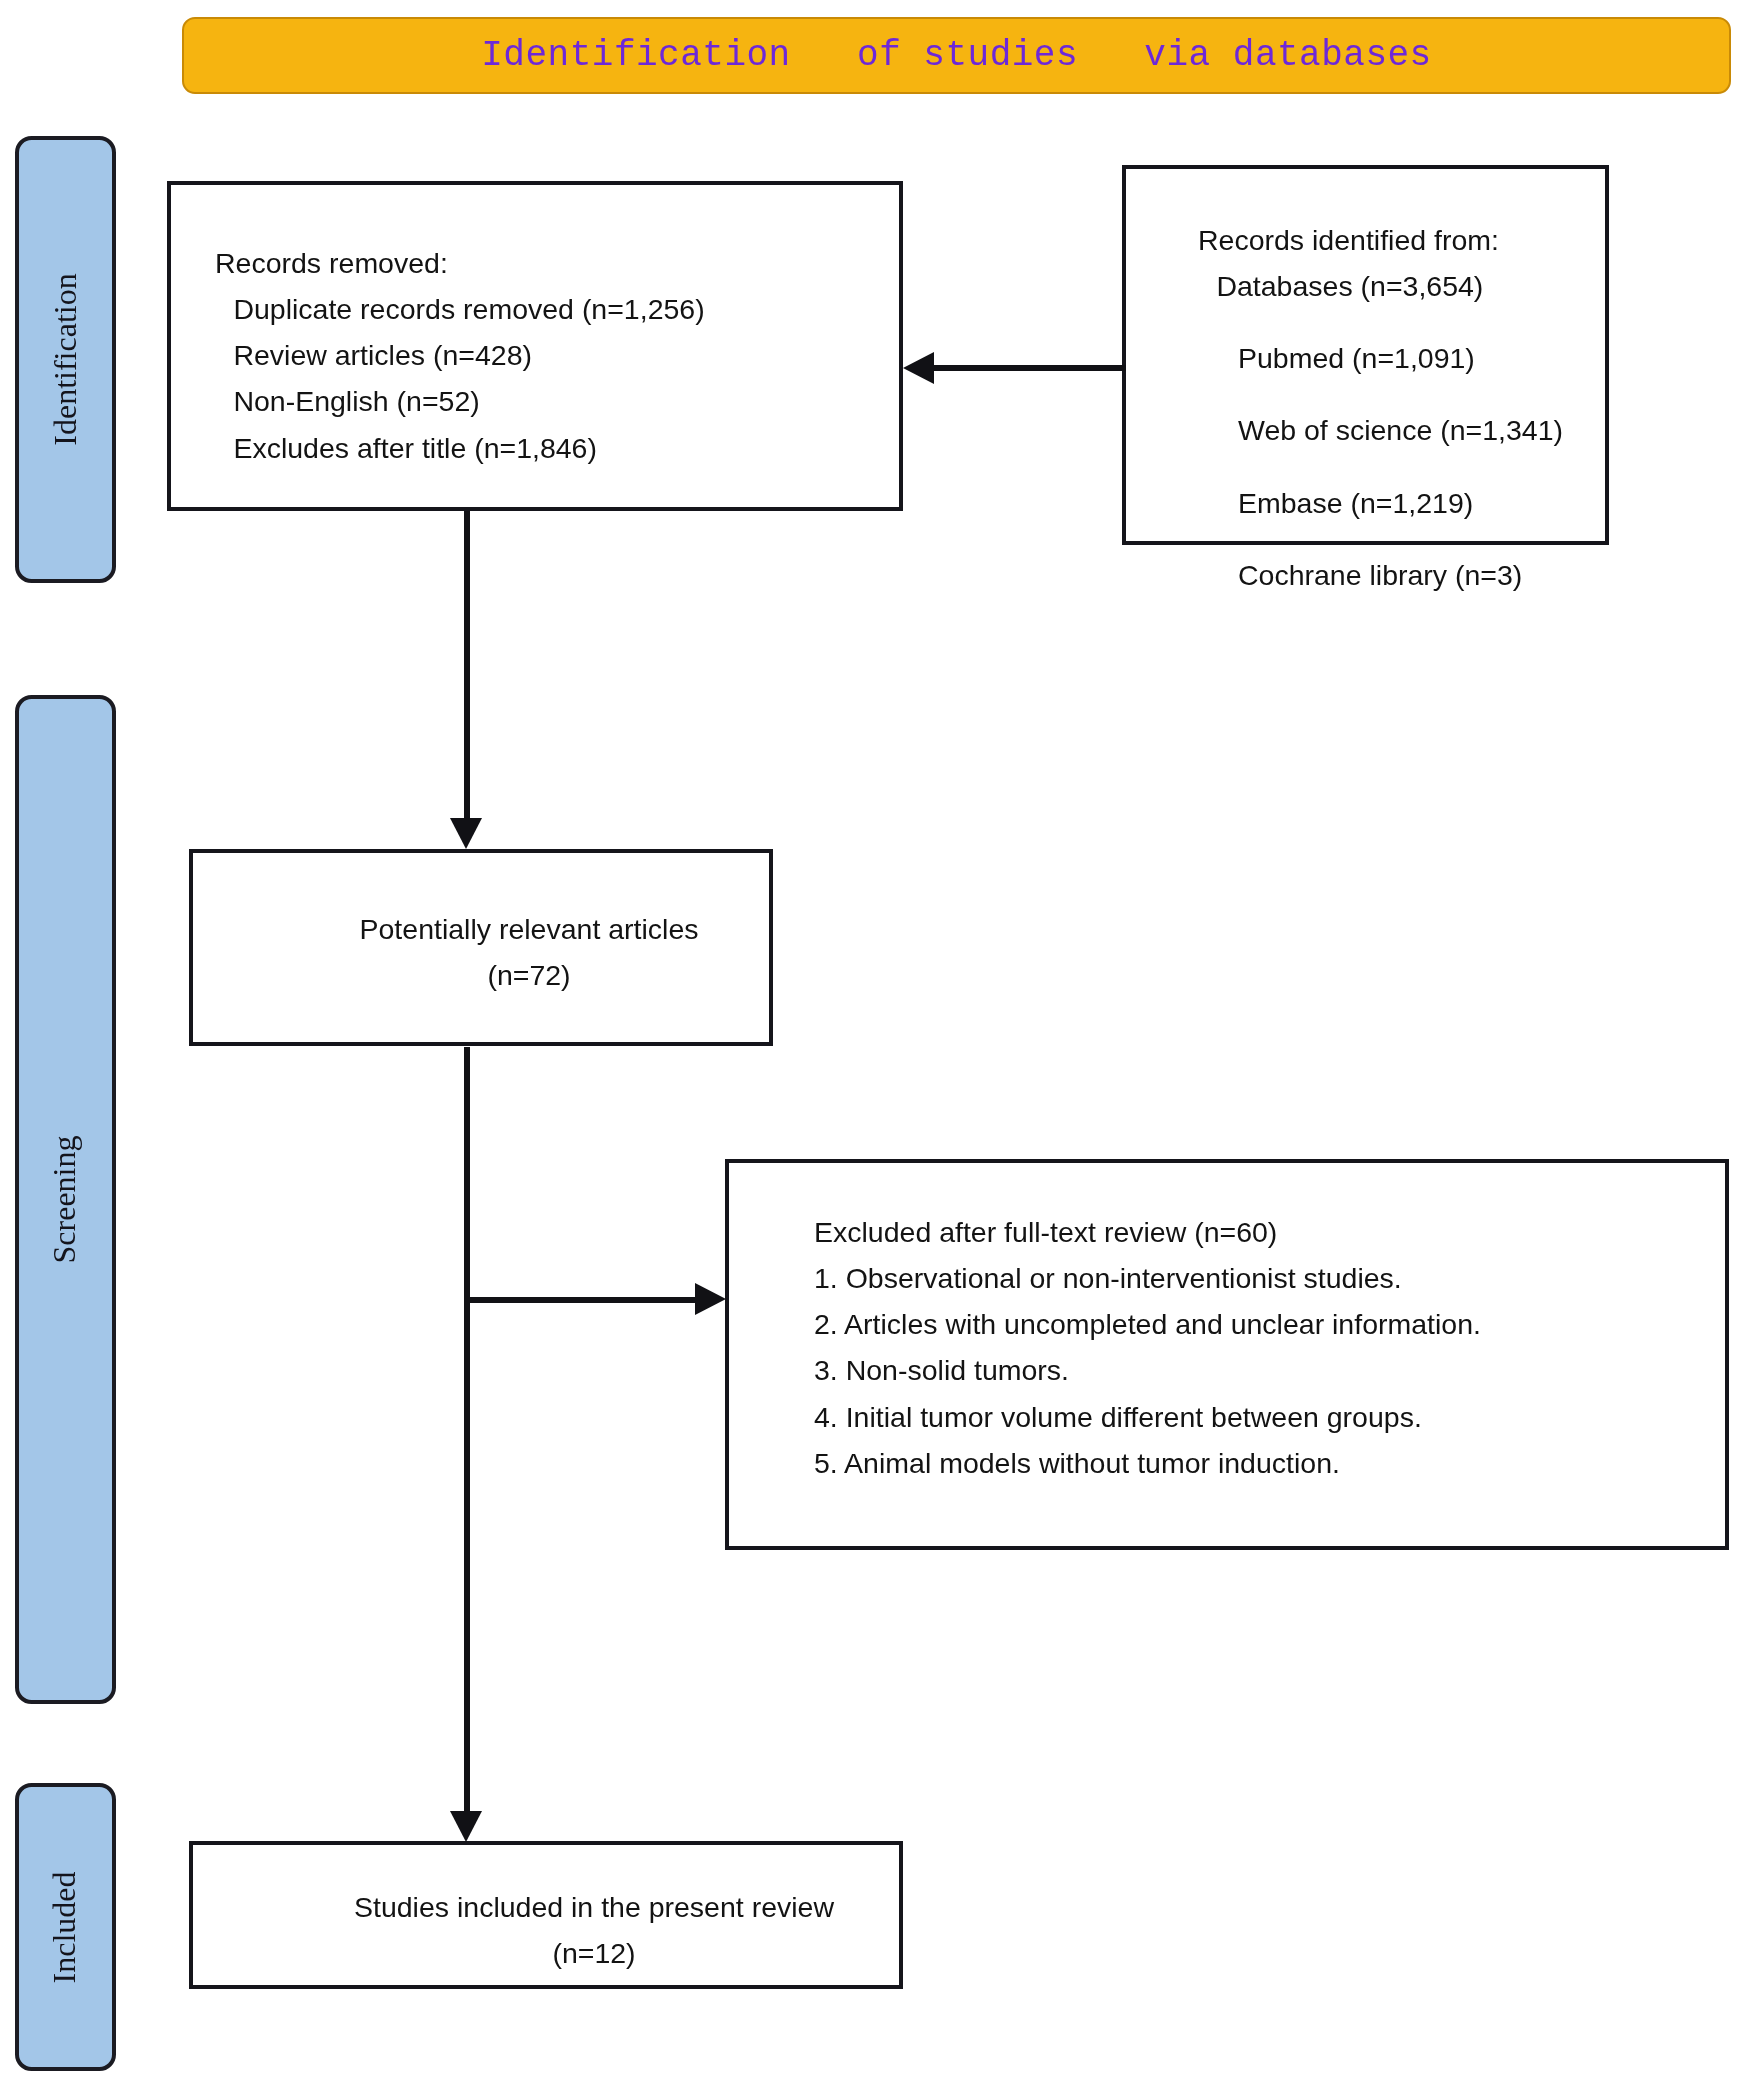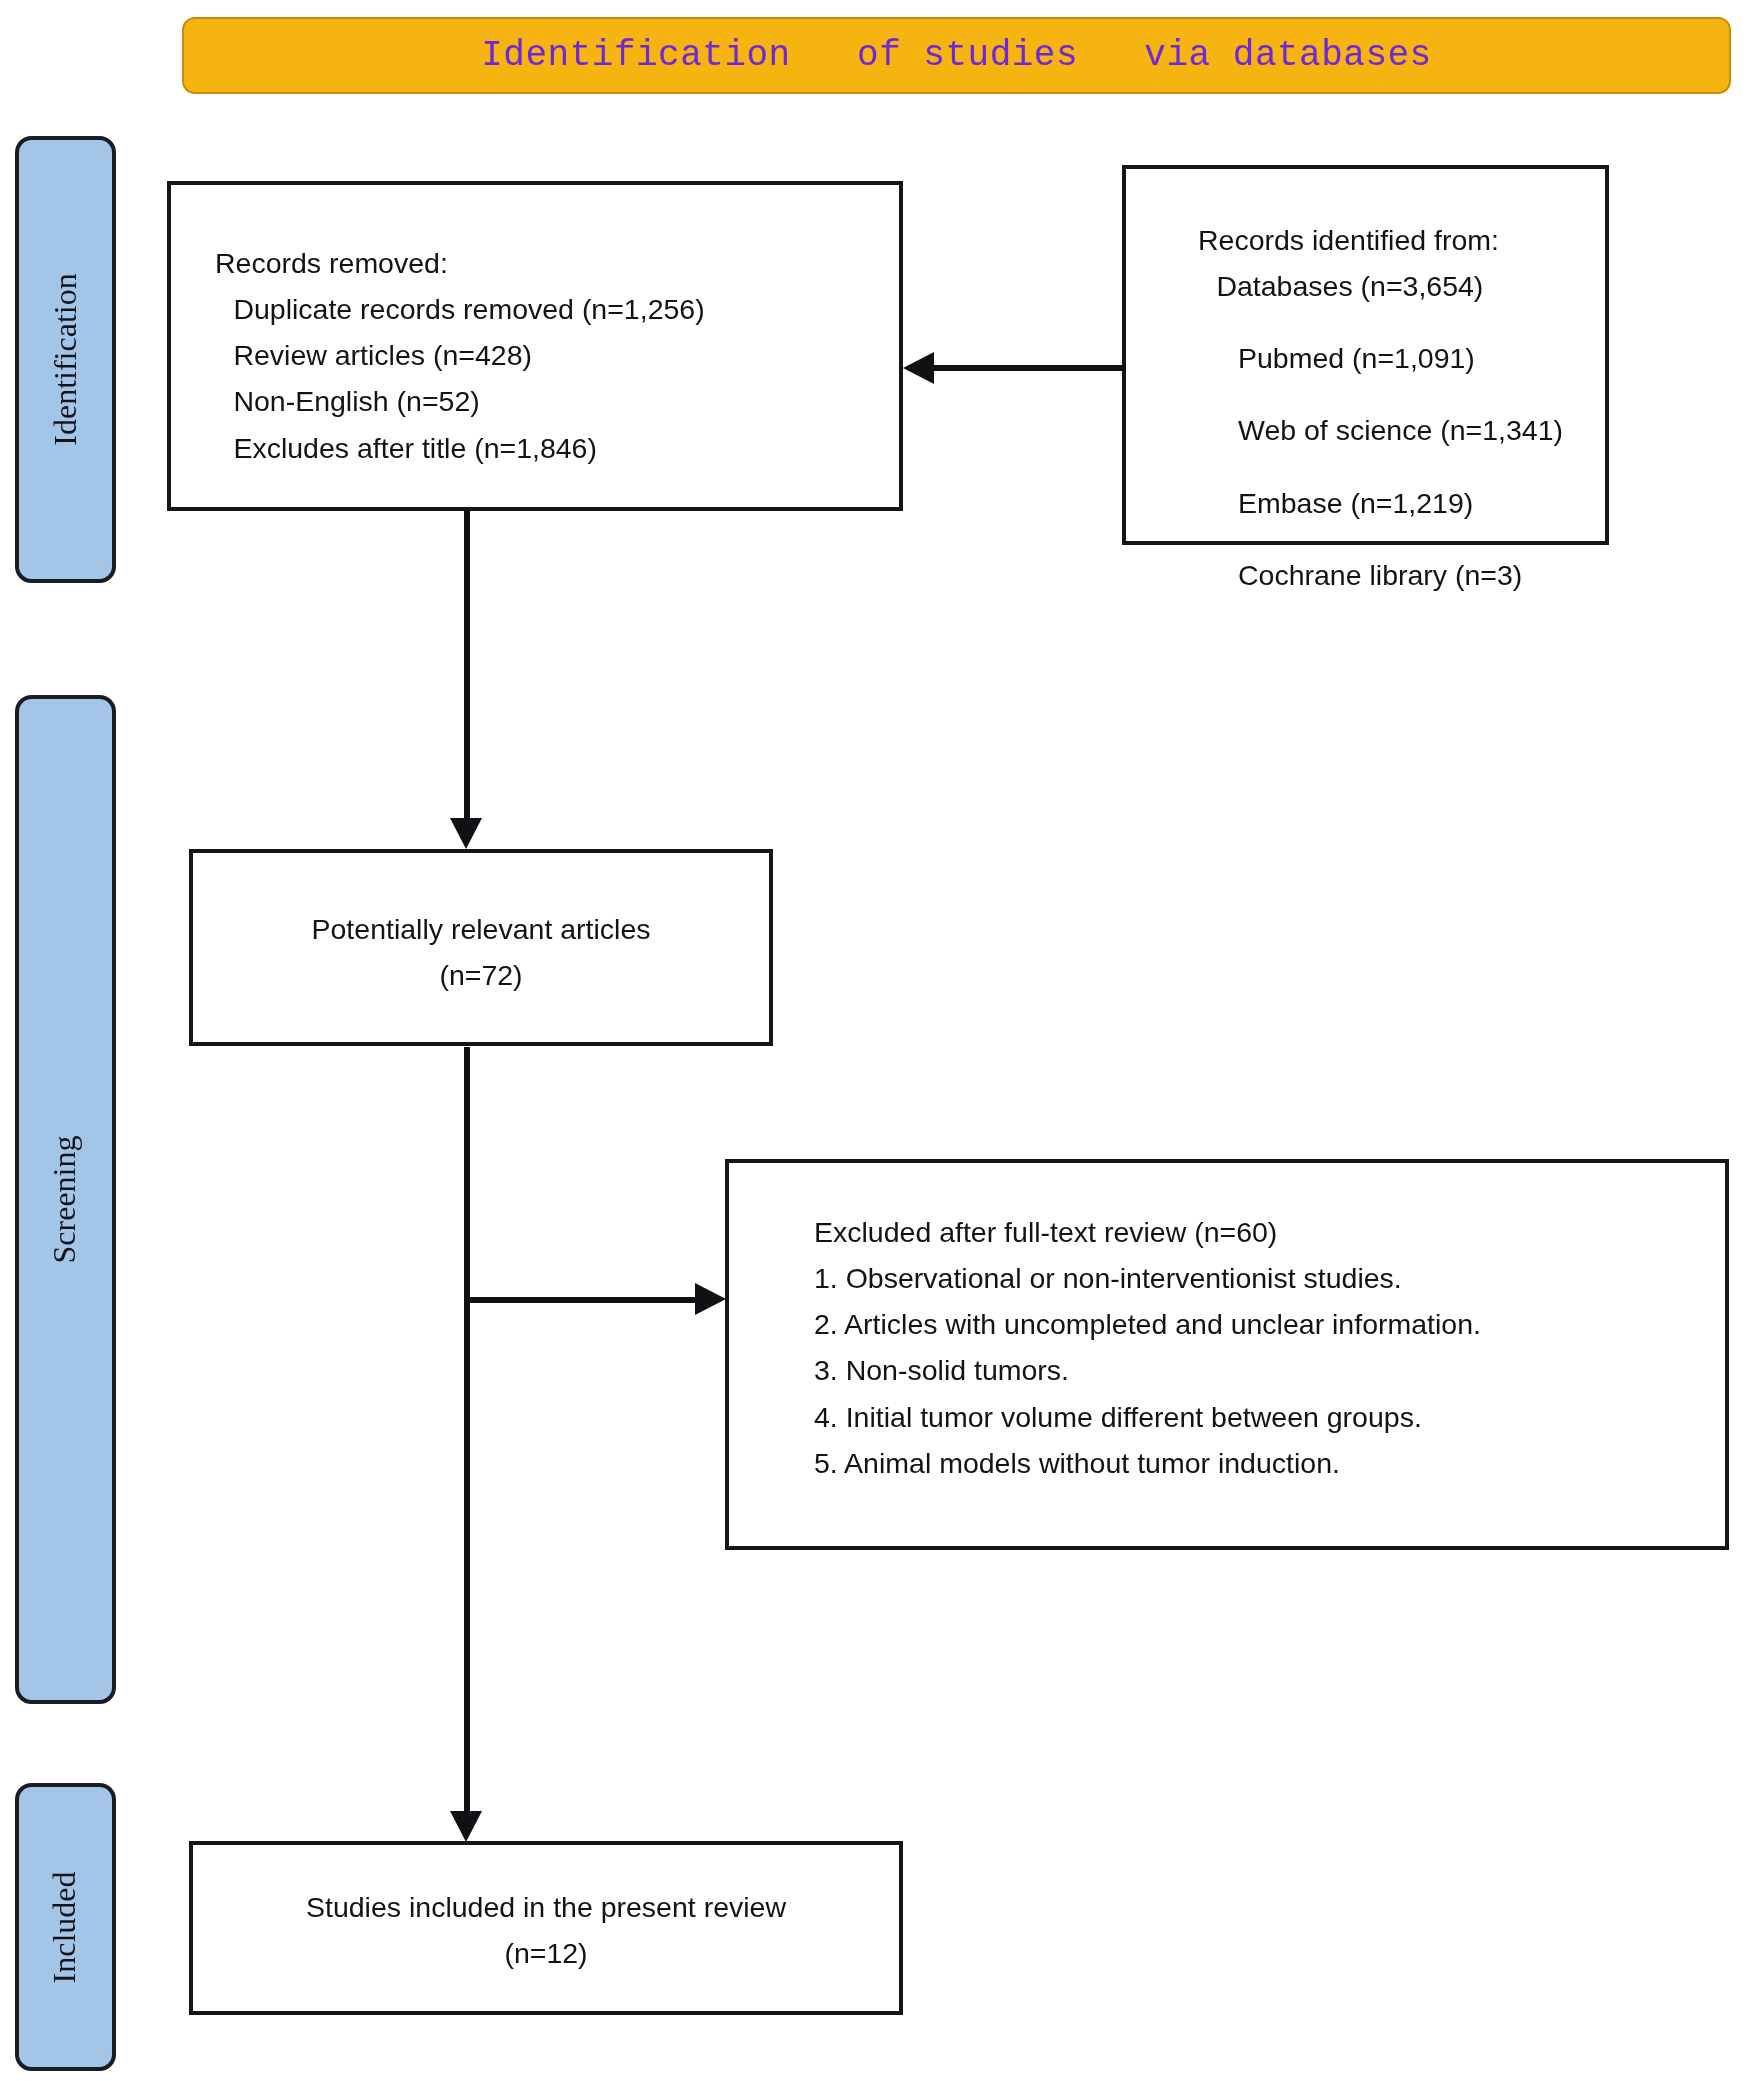--- a/index.html
+++ b/index.html
@@ -73,37 +73,38 @@
   }
   .box-text {
     font-size: 28.5px;
     line-height: 1.62;
     color: #131313;
     white-space: pre;
   }
   .center-text {
     text-align: center;
     width: 100%;
+    padding-left: 48px;
   }
 
   #box-records-removed { left: 167px;  top: 181px;  width: 736px;  height: 330px; }
   #box-records-removed .inner { position: absolute; left: 44px; top: 55px; }
 
   #box-records-identified { left: 1122px; top: 165px; width: 487px; height: 380px; }
   #box-records-identified .inner { position: absolute; left: 72px; top: 48px; }
 
   #box-potentially-relevant { left: 189px; top: 849px; width: 584px; height: 197px; }
   #box-potentially-relevant .inner {
     position: absolute; left: 0; top: 53px; width: 100%;
   }
 
   #box-excluded { left: 725px; top: 1159px; width: 1004px; height: 391px; }
   #box-excluded .inner { position: absolute; left: 85px; top: 46px; }
 
-  #box-included { left: 189px; top: 1841px; width: 714px; height: 174px; }
+  #box-included { left: 189px; top: 1841px; width: 714px; height: 148px; }
   #box-included .inner {
     position: absolute; left: 0; top: 39px; width: 100%;
   }
 
   .indent-1 { padding-left: 18.4px; }
   .indent-2 { padding-left: 40px; margin-top: 26px; }
 
   
   .conn {
     position: absolute;

